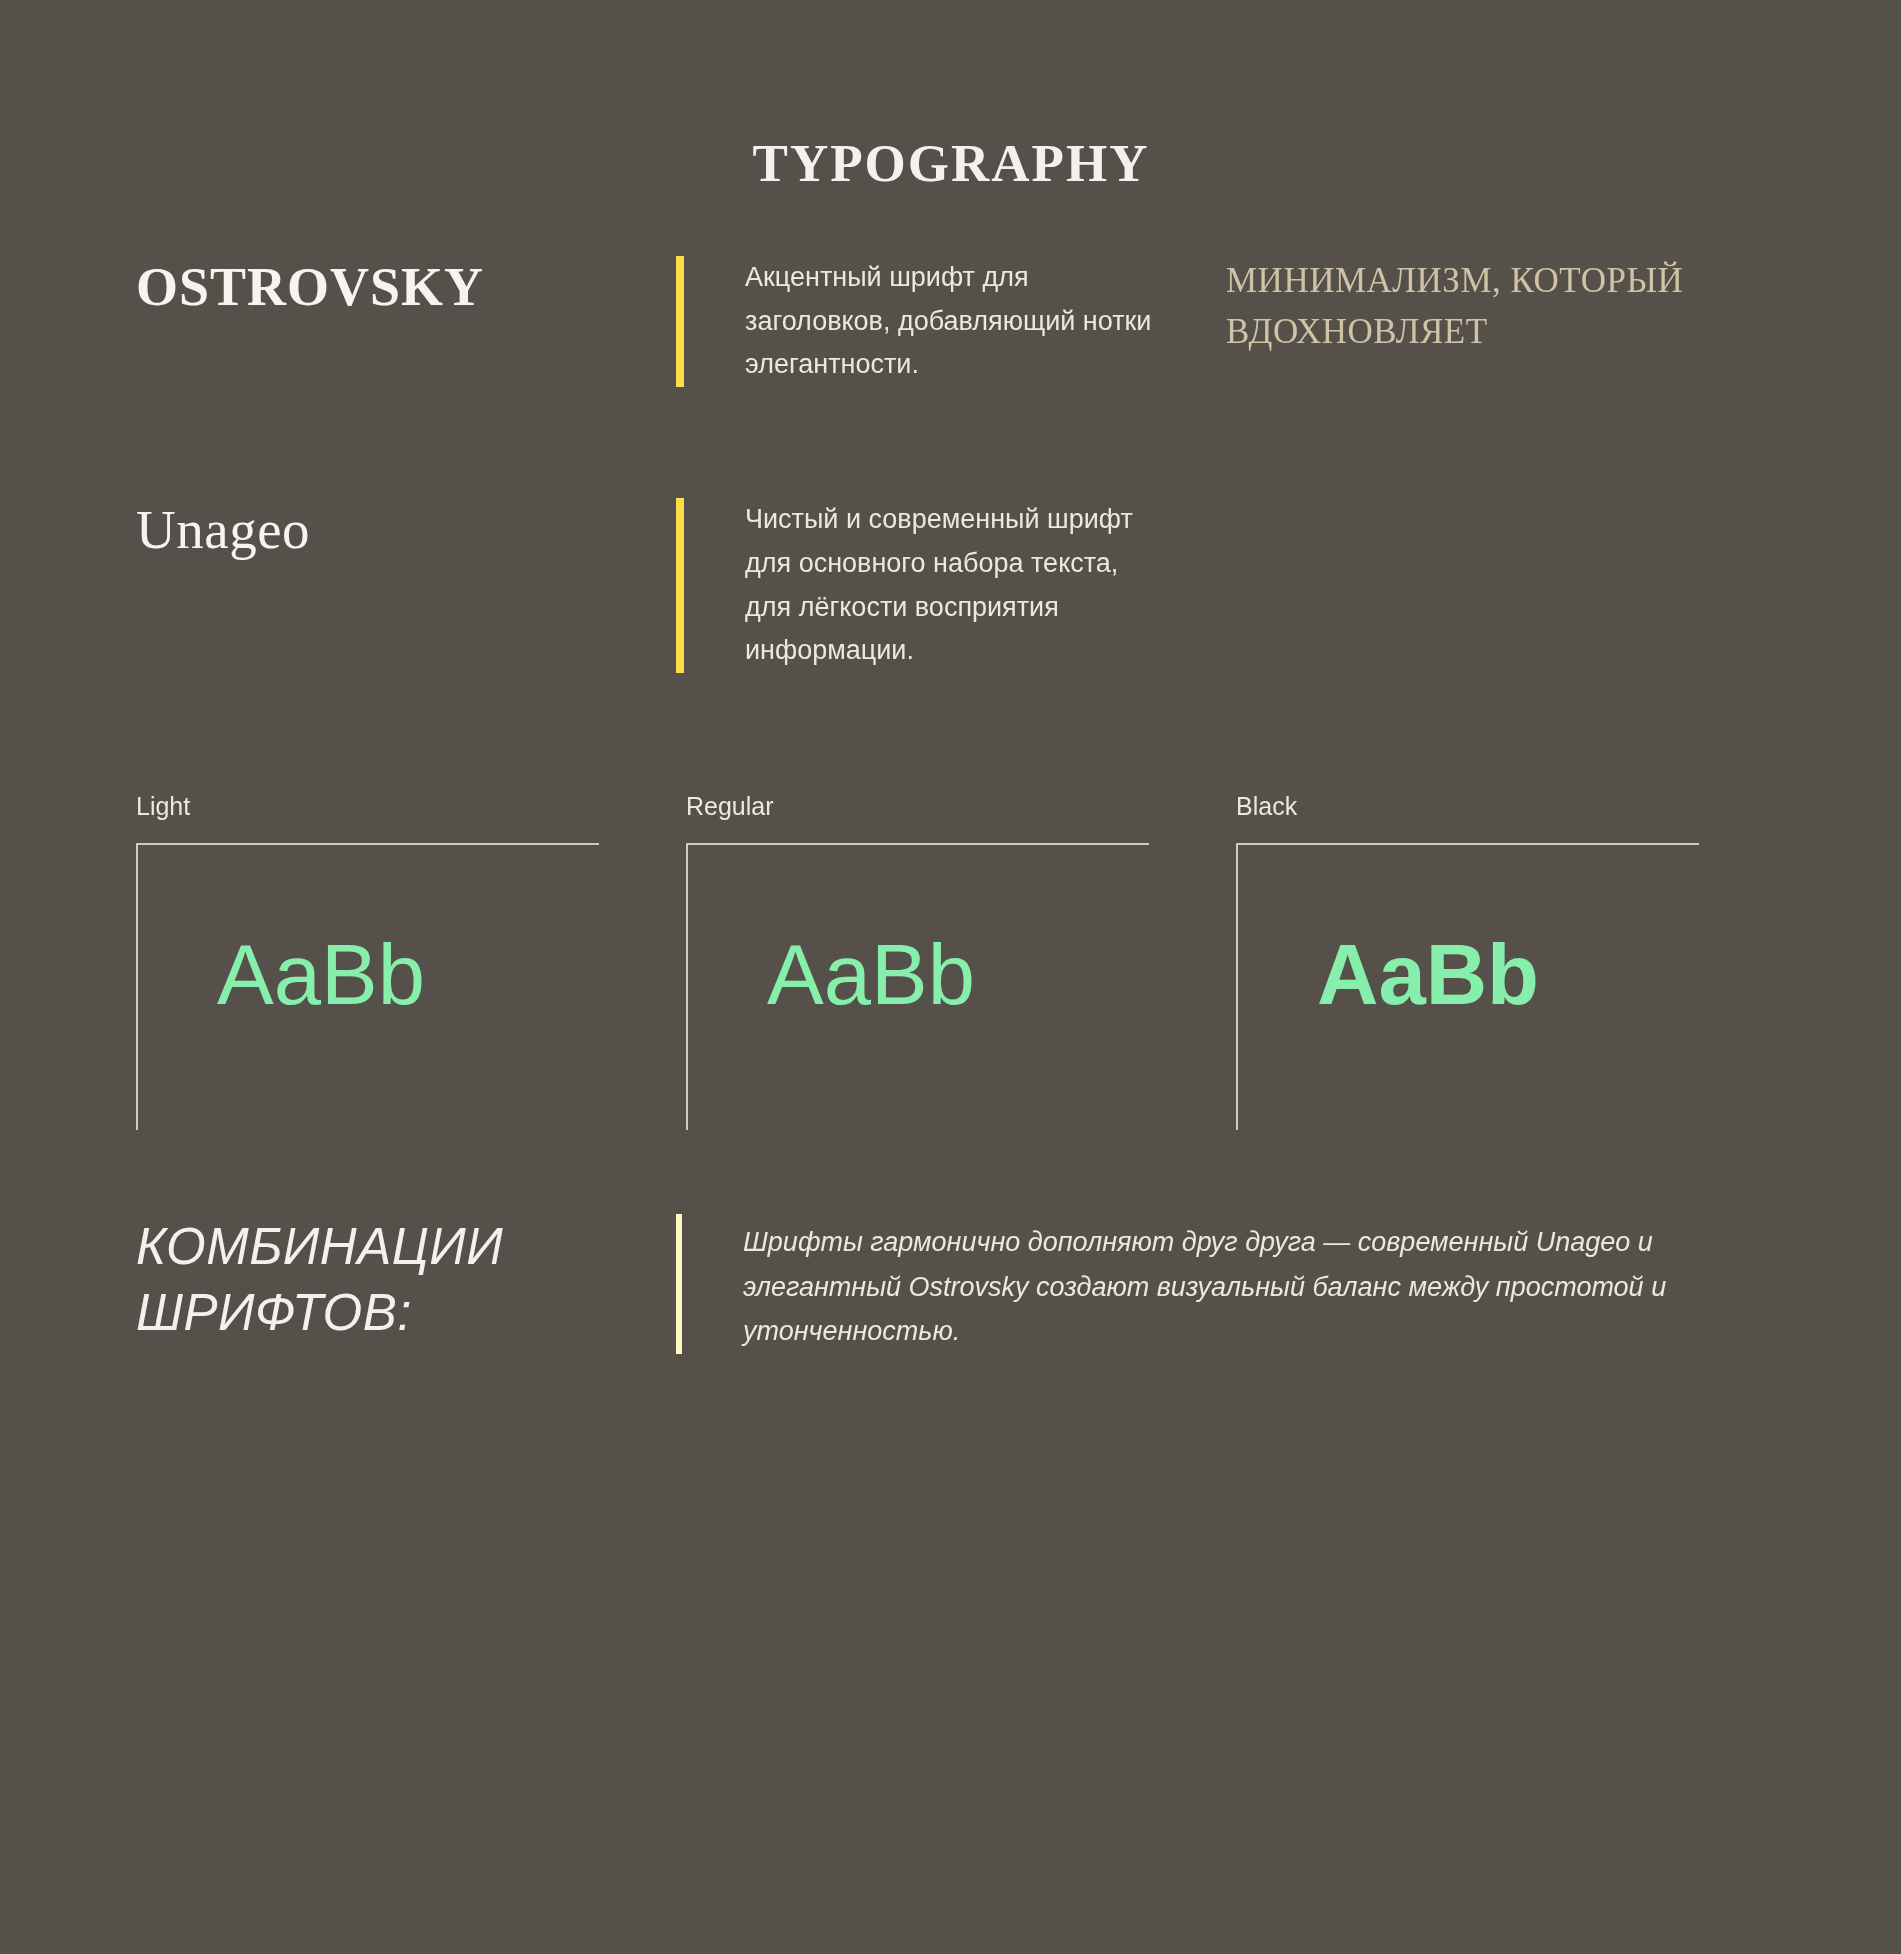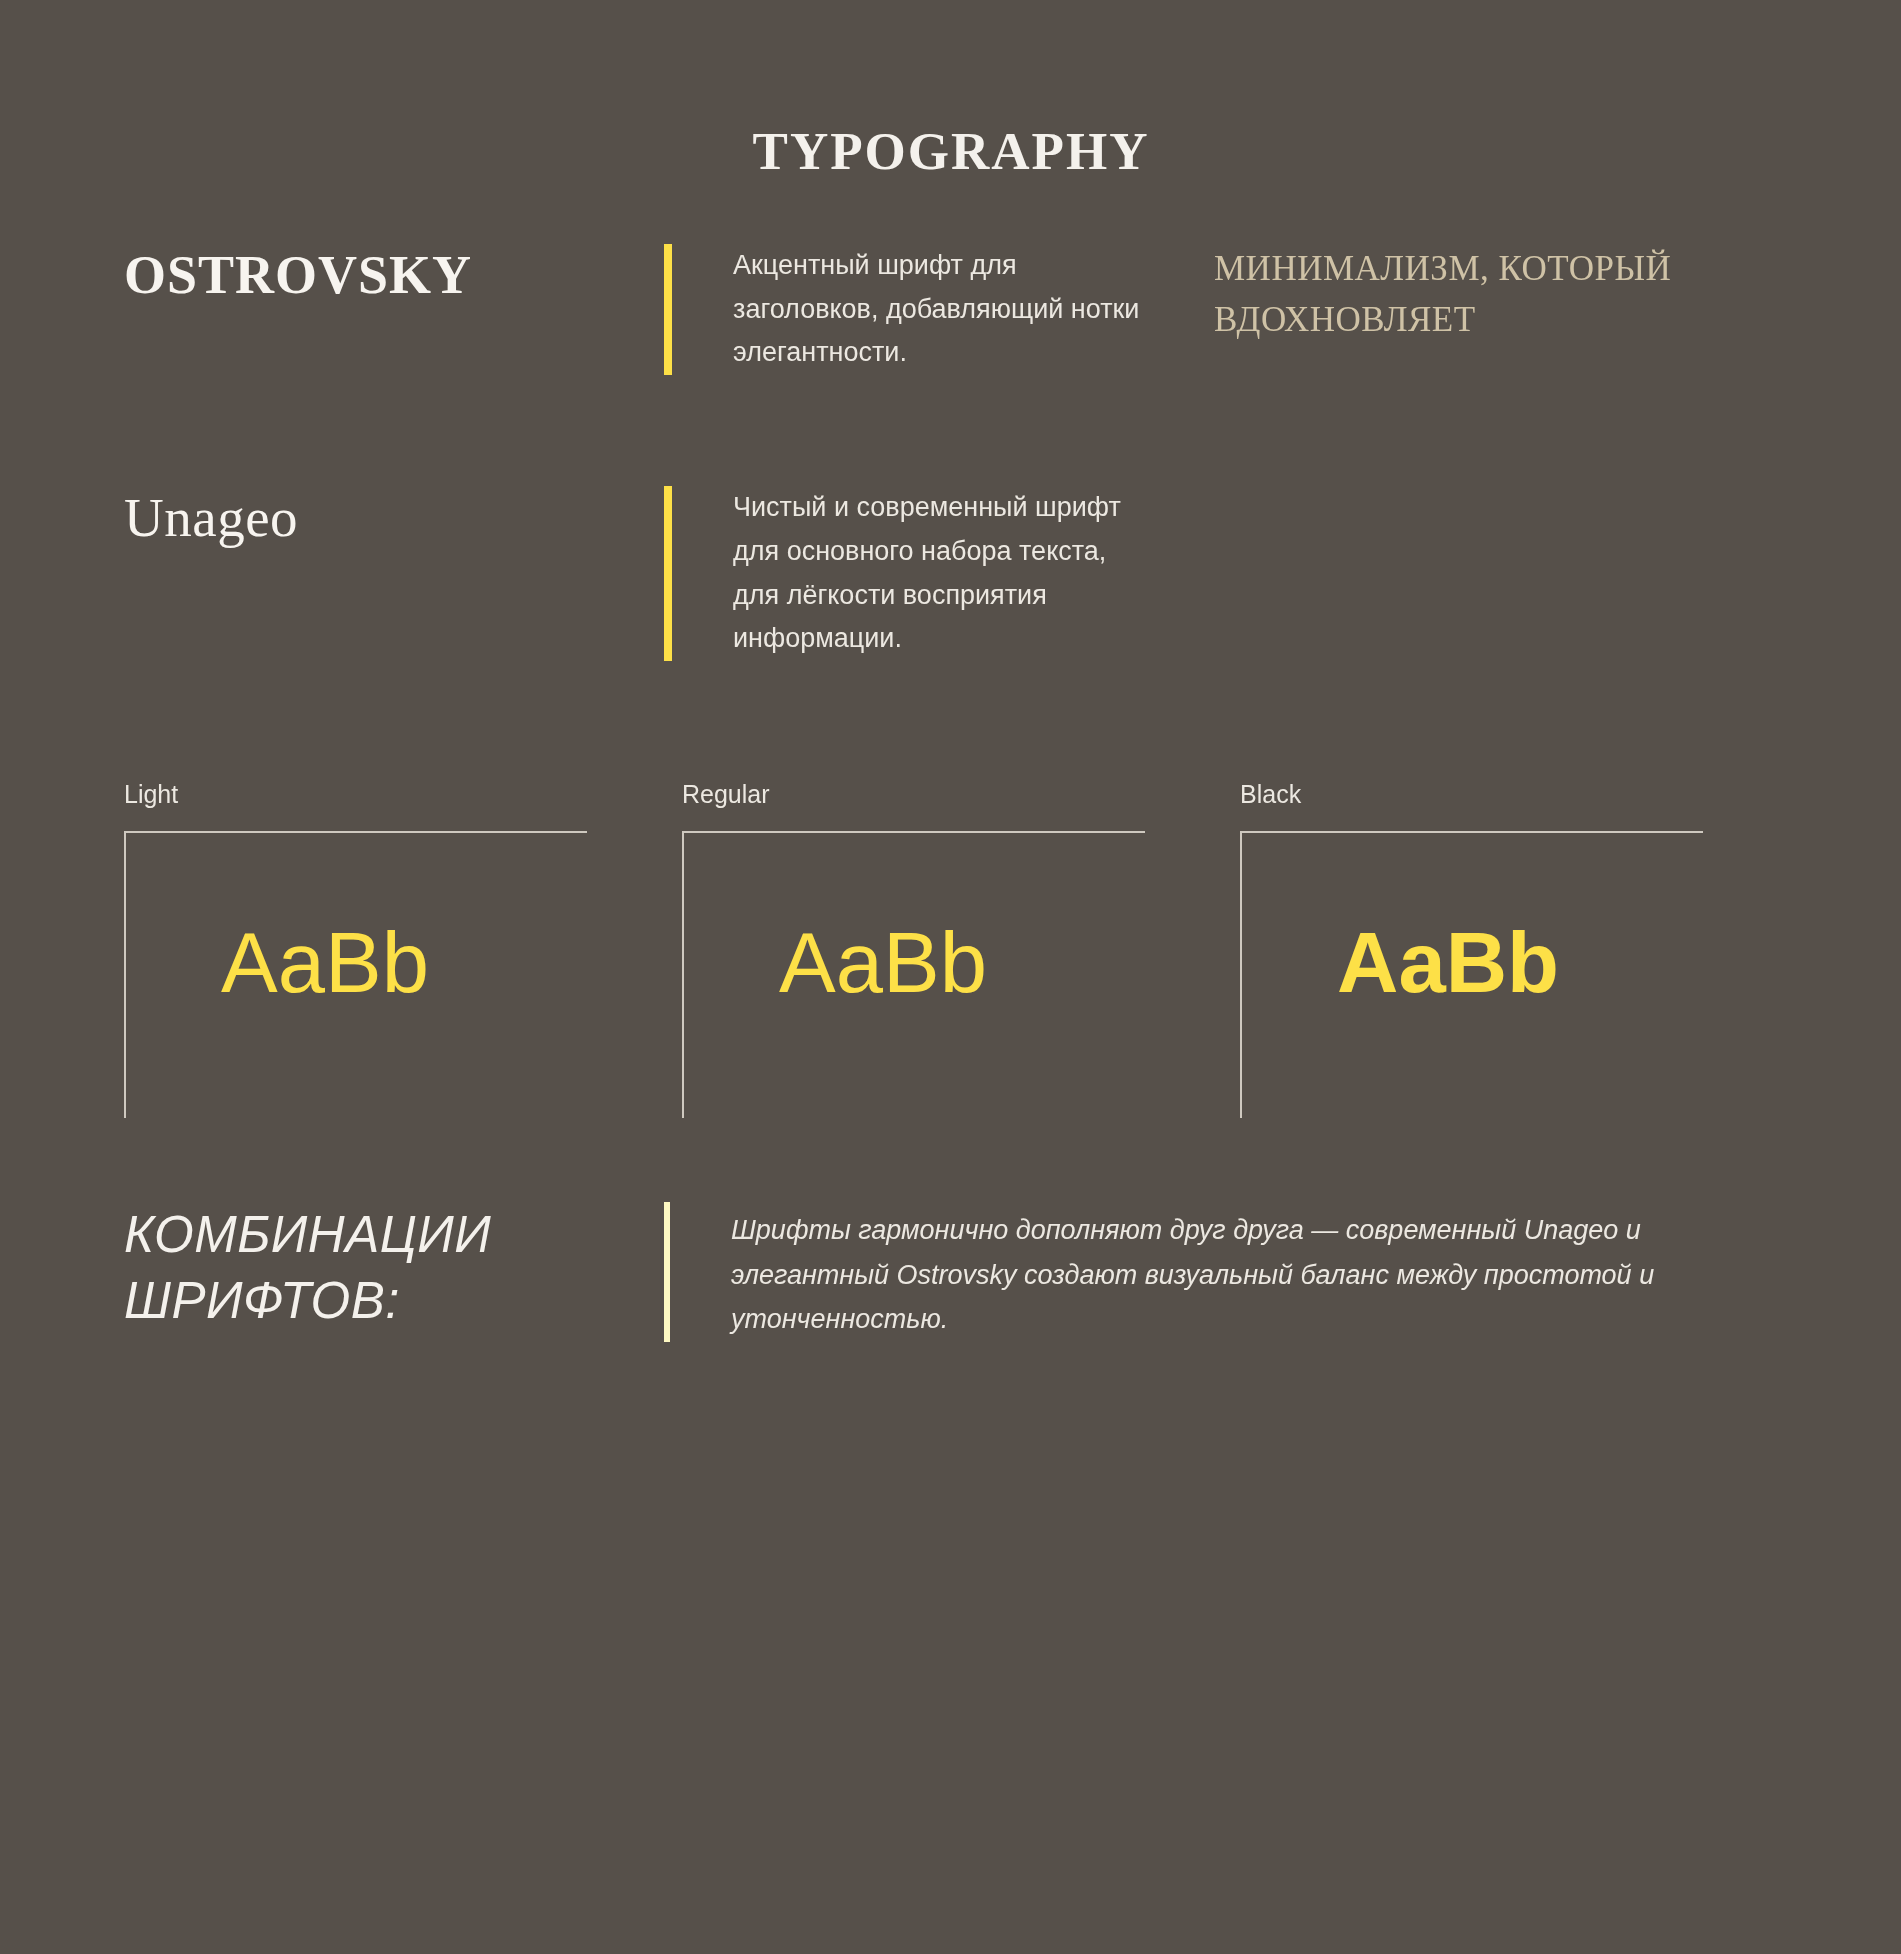--- a/index.html
+++ b/index.html
@@ -13,21 +13,21 @@
     font-family: "Liberation Sans", sans-serif;
     color: #f2efe9;
     overflow: hidden;
   }
 
   .page {
     position: relative;
     width: 1902px;
     height: 1874px;
     box-sizing: border-box;
-    padding: 0;
+    padding: 12px;
   }
 
   
   .title {
     text-align: center;
     font-family: "Liberation Serif", serif;
     font-weight: bold;
     font-size: 53px;
     letter-spacing: 2px;
     color: #f4f1ec;
@@ -124,25 +124,25 @@
   .weight-box {
     border-left: 2px solid #cfc9c0;
     border-top: 2px solid #cfc9c0;
     height: 287px;
     width: 463px;
     box-sizing: border-box;
     position: relative;
   }
   .weight-sample {
     position: absolute;
-    left: 95px;
+    left: 79px;
     top: 87px;
     font-size: 85px;
     line-height: 1;
-    color: #fde047;
+    color: #86efac;
     white-space: nowrap;
   }
   .w-light { font-weight: 300; }
   .w-regular { font-weight: 400; }
   .w-black { font-weight: 900; }
 
   
   .combo {
     display: flex;
     align-items: flex-start;

